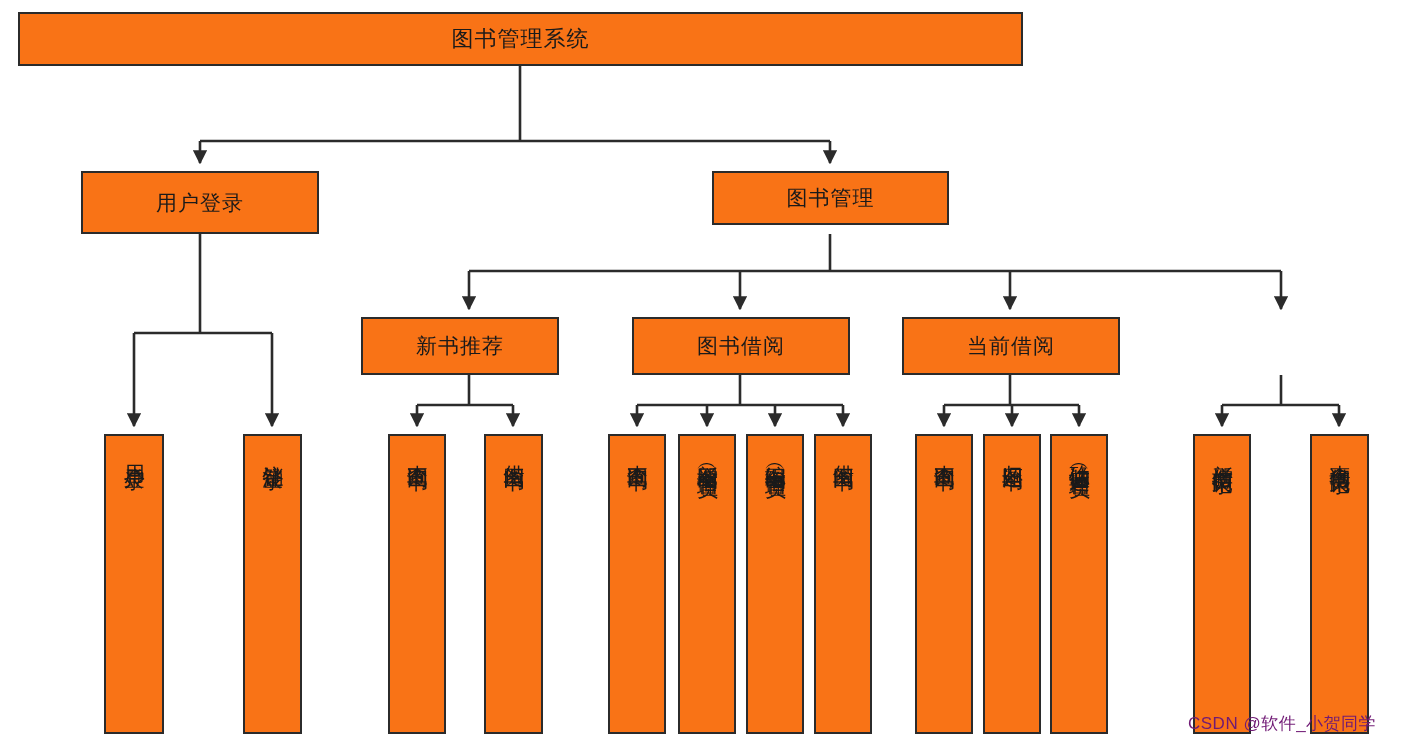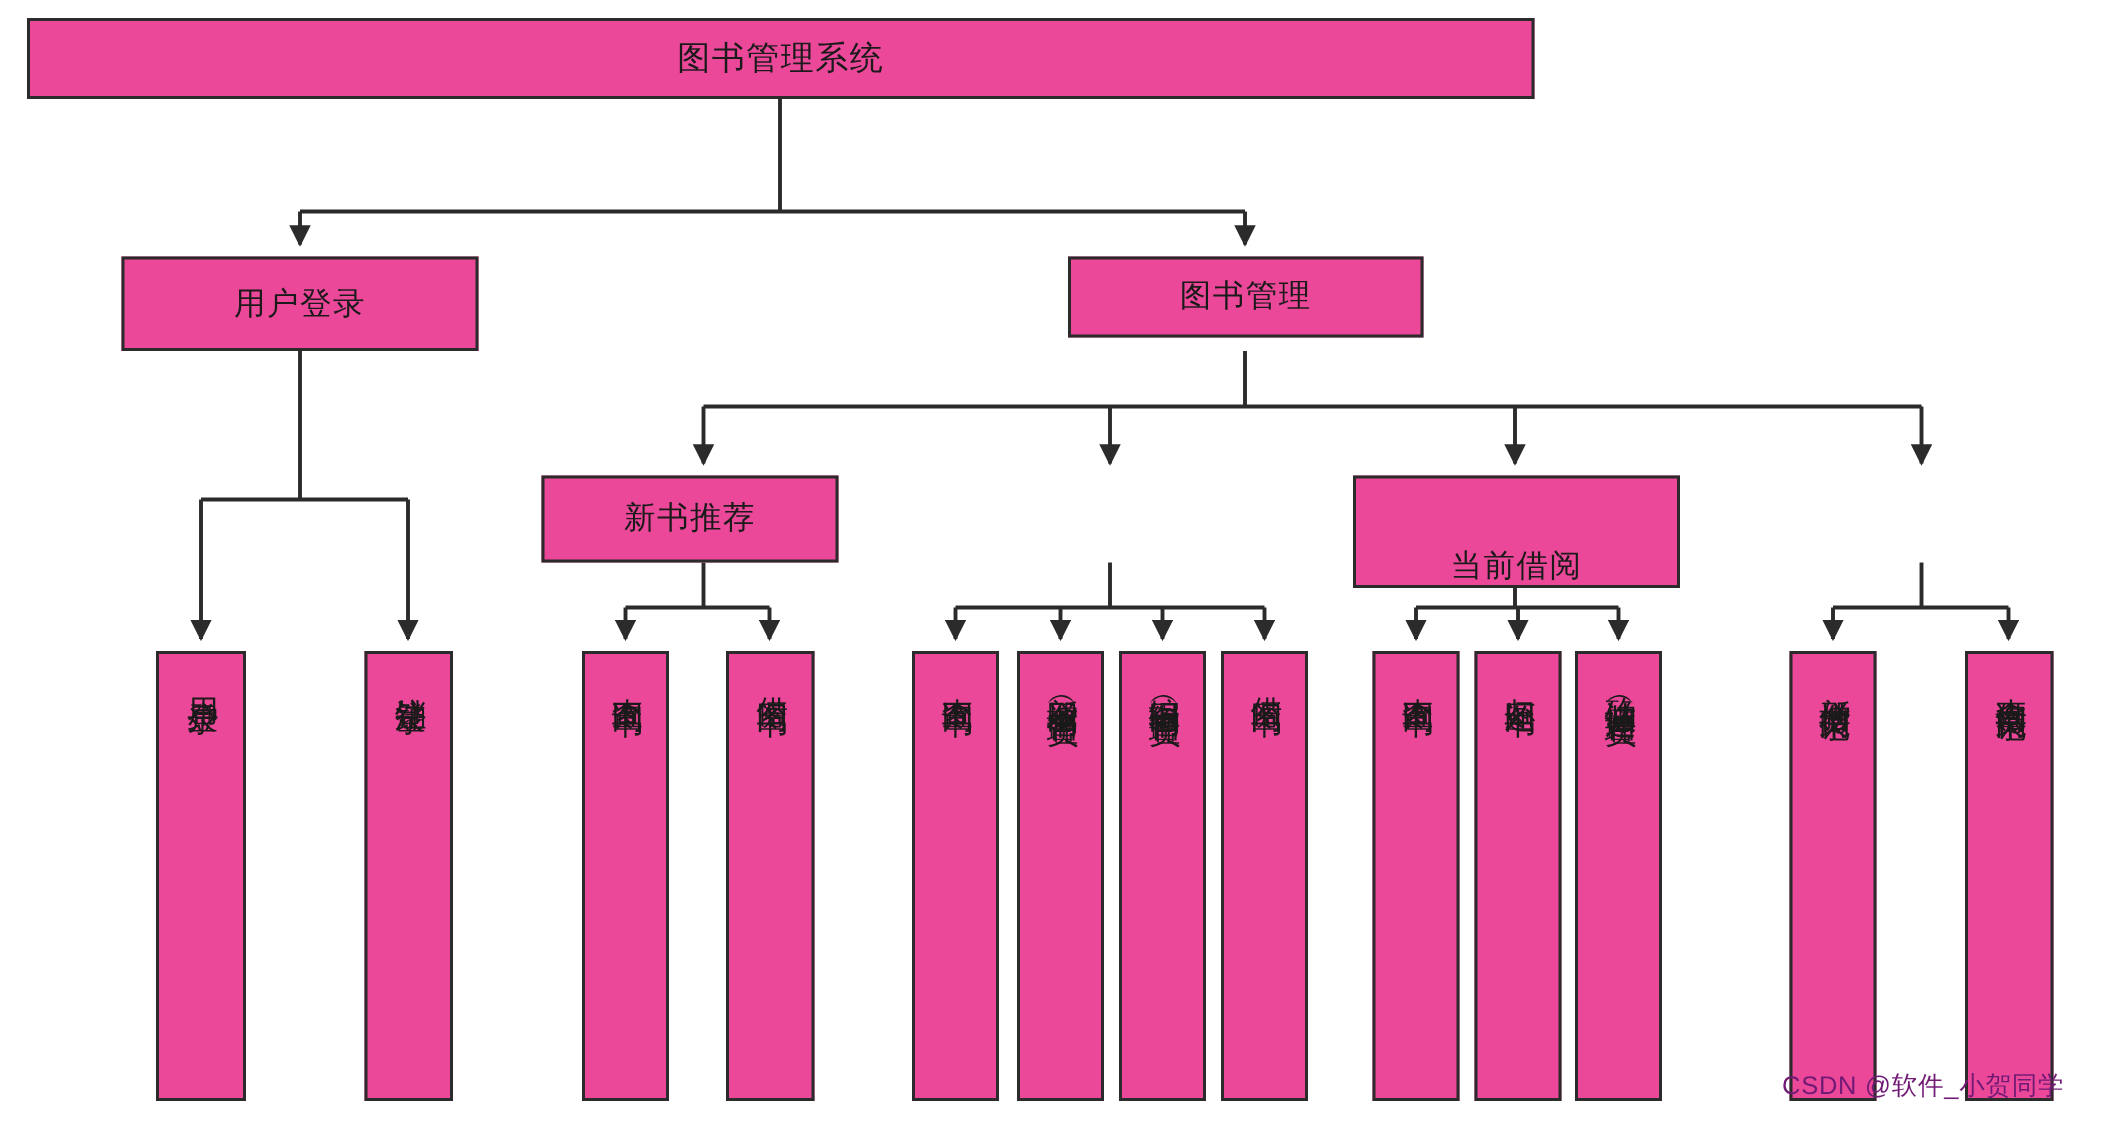--- a/index.html
+++ b/index.html
@@ -22,21 +22,21 @@
     position: absolute;
     left: 0;
     top: 0;
     width: 1405px;
     height: 747px;
     pointer-events: none;
   }
   .node {
     position: absolute;
     box-sizing: border-box;
-    background: #ec4899;
+    background: #f97316;
     border: 2px solid #2b2b2b;
     display: flex;
     align-items: center;
     justify-content: center;
     color: #1a1a1a;
   }
   .node.horiz {
     font-size: 21px;
     letter-spacing: 1px;
     line-height: 1.2;
@@ -131,21 +131,24 @@
   <div class="node horiz" style="left:81px; top:171px; width:238px; height:63px;">
     <span>用户登录</span>
   </div>
   <div class="node horiz" style="left:712px; top:171px; width:237px; height:54px;">
     <span>图书管理</span>
   </div>
 
   <div class="node horiz" style="left:361px; top:317px; width:198px; height:58px;">
     <span>新书推荐</span>
   </div>
-  <div class="node horiz" style="left:902px; top:317px; width:218px; height:75px;align-items:flex-end;">
+  <div class="node horiz" style="left:632px; top:317px; width:218px; height:58px;">
+    <span>图书借阅</span>
+  </div>
+  <div class="node horiz" style="left:902px; top:317px; width:218px; height:58px;">
     <span>当前借阅</span>
   </div>
 
   <div class="node vert" style="left:104px; top:434px; width:60px; height:300px;">
     <span class="vert-label">用户登录</span>
   </div>
   <div class="node vert" style="left:243px; top:434px; width:59px; height:300px;">
     <span class="vert-label">注销登录</span>
   </div>
 

